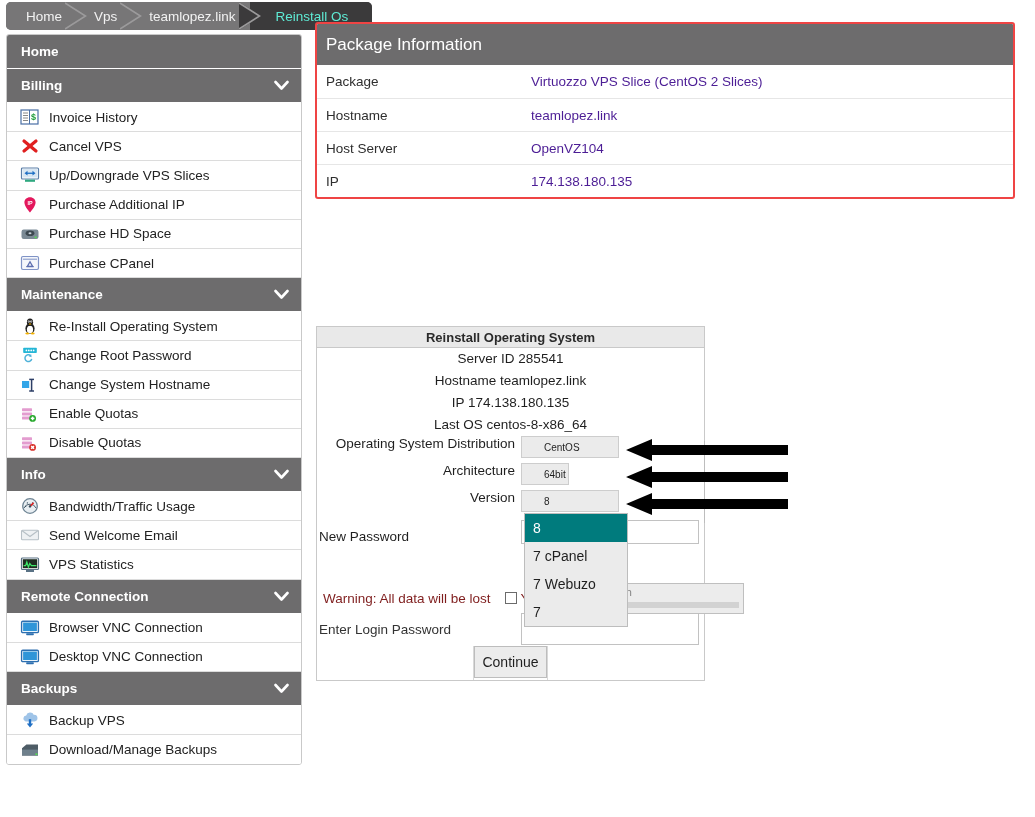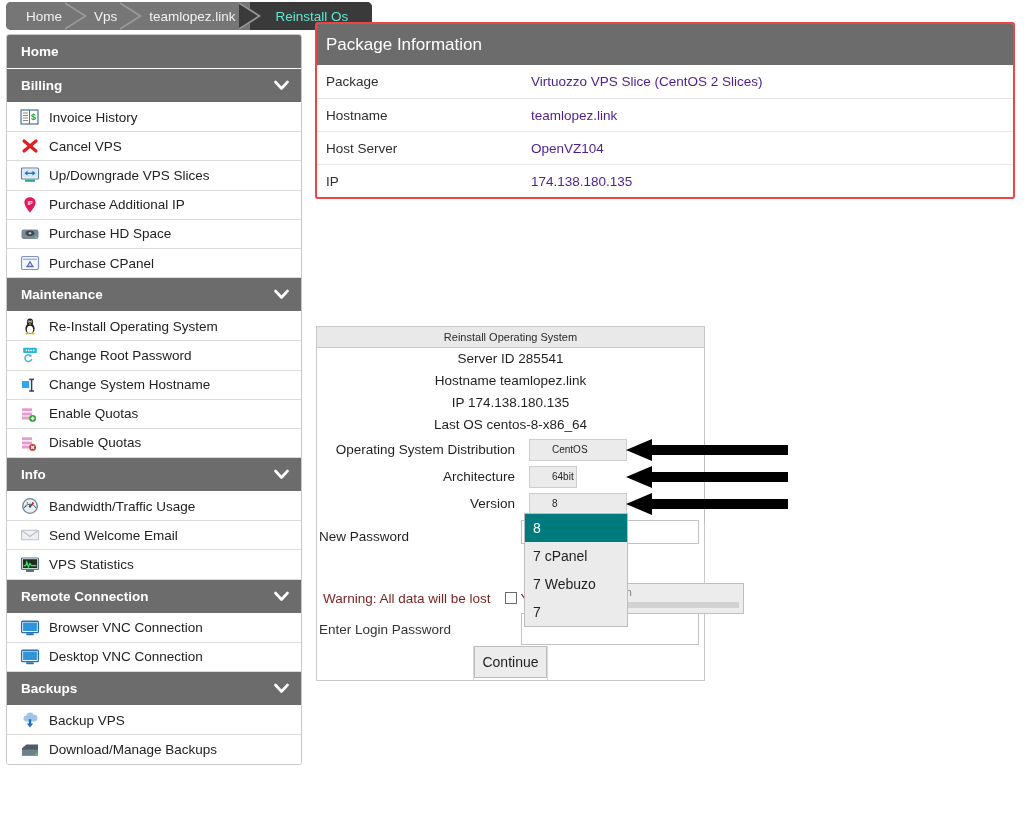--- a/index.html
+++ b/index.html
@@ -129,38 +129,37 @@
     left: 316px; top: 326px;
     width: 389px;
     border: 1px solid #c9c9c9;
     background: #fff;
   }
   #ri-head {
     height: 21px;
     background: #e9e9e9;
     border-bottom: 1px solid #c9c9c9;
     text-align: center;
-    font-weight: normal;
-    font-size: 11px;
+    font-weight: bold;
+    font-size: 13px;
     color: #2a2a2a;
     line-height: 21px;
   }
   .ri-line {
     text-align: center;
     font-size: 13.5px;
     color: #1f1f1f;
     line-height: 22px;
     height: 22px;
   }
   .ri-row {
     display: flex;
-    align-items: center;
+    align-items: flex-start;
     height: 27px;
     position: relative;
-    gap: 8px;
   }
   .ri-lab {
     width: 204px;
     text-align: right;
     padding-right: 6px;
     font-size: 13.5px;
     color: #1f1f1f;
     flex: 0 0 204px;
   }
   .ri-sel {

